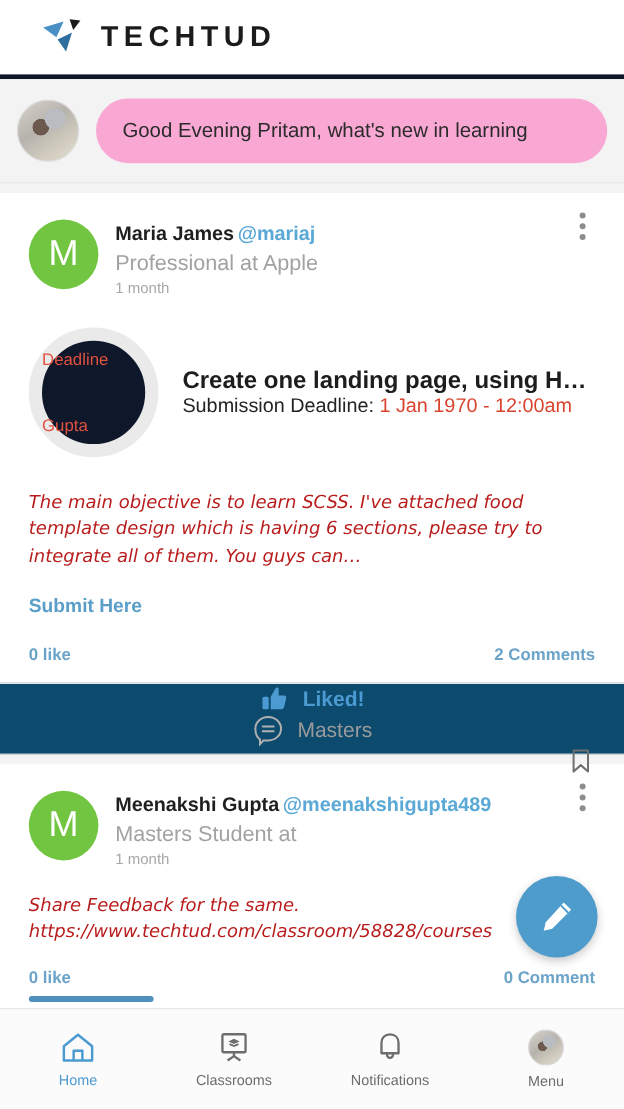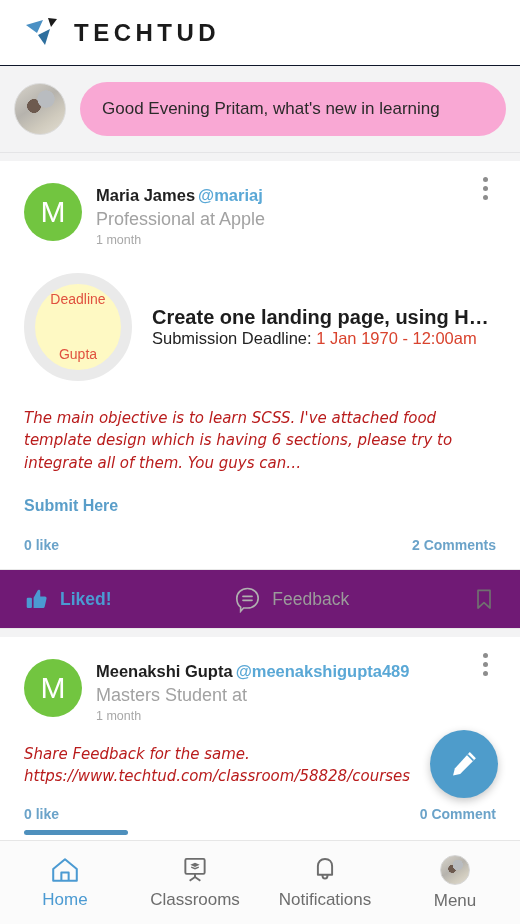--- a/index.html
+++ b/index.html
@@ -15,22 +15,22 @@
     background: #ffffff;
     overflow: hidden;
   }
 
   
   .topbar {
     height: 66px;
     background: #ffffff;
     display: flex;
     align-items: center;
-    padding-left: 24px;
-    border-bottom: 1px solid #0f172a;
+    padding-left: 34px;
+    border-bottom: 4px solid #0f172a;
   }
   .logo-wrap { display: flex; align-items: center; gap: 10px; }
   .logo-mark { width: 40px; height: 34px; display:block; }
   .logo-text {
     font-size: 24px;
     font-weight: bold;
     letter-spacing: 4.5px;
     color: #1b1b1b;
     font-family: "Liberation Sans", sans-serif;
   }
@@ -107,24 +107,24 @@
   .deadline-row {
     display: flex;
     align-items: center;
     gap: 20px;
     margin-top: 26px;
   }
   .deadline-ring {
     width: 108px; height: 108px;
     border-radius: 50%;
     border: 11px solid #eaeaea;
-    background: #fef9c3;
+    background: #0f172a;
     display: flex;
     flex-direction: column;
-    align-items: center;
+    align-items: flex-start;
     justify-content: center;
     flex: 0 0 108px;
     gap: 36px;
   }
   .deadline-ring span {
     font-size: 14px;
     color: #e0513f;
     line-height: 1.35;
     text-align: center;
   }
@@ -170,21 +170,22 @@
   }
 
   
   .actions {
     border-top: 1px solid #e8e8e8;
     border-bottom: 1px solid #e8e8e8;
     height: 60px;
     display: flex;
     align-items: center;
     padding: 0 24px;
-    background: #701a75;
+    background: #0c4a6e;
+    flex-direction: column;
   }
   .act { display: flex; align-items: center; gap: 11px; }
   .act-like { flex: 0 0 auto; }
   .act-comment { flex: 1; justify-content: center; }
   .act-save { flex: 0 0 auto; margin-left: auto; }
   .act-label { font-size: 17.5px; }
   .label-liked { color: #4b9ad2; font-weight: bold; }
   .label-comment { color: #9b9b9b; }
 
   
@@ -225,21 +226,21 @@
     z-index: 8;
   }
   .nav-item {
     flex: 1;
     display: flex;
     flex-direction: column;
     align-items: center;
     justify-content: center;
     gap: 6px;
   }
-  .nav-label { font-size: 17px; color: #6d6d6d; }
+  .nav-label { font-size: 12px; color: #6d6d6d; }
   .nav-item.active .nav-label { color: #4b9ad2; }
   .nav-avatar {
     width: 30px; height: 30px;
     border-radius: 50%;
     background:
       radial-gradient(circle at 60% 32%, #b9bcc0 0 20%, transparent 21%),
       radial-gradient(circle at 40% 46%, #6d5a4f 0 17%, transparent 18%),
       linear-gradient(145deg, #d8d4cb 0%, #b6b3ad 45%, #cfcabd 72%, #e3ded2 100%);
     border: 1px solid #d6d6d6;
   }
@@ -318,21 +319,21 @@
           <rect x="2.6" y="10.2" width="5" height="9.9" rx="1.2" fill="#4b9ad2"></rect>
         </svg>
         <span class="act-label label-liked">Liked!</span>
       </div>
       <div class="act act-comment">
         <svg width="27" height="27" viewBox="0 0 26 26">
           <path d="M13 2.4 C19 2.4 23.3 6.8 23.3 11.8 C23.3 16.8 19 21.2 13 21.2 L9.2 21.2 L6.4 24.3 L6.4 20.4 C3.9 18.6 2.7 15.5 2.7 11.8 C2.7 6.8 7 2.4 13 2.4 Z" fill="none" stroke="#b0b0b0" stroke-width="1.6"></path>
           <line x1="8.6" y1="10" x2="17.4" y2="10" stroke="#b0b0b0" stroke-width="1.6" stroke-linecap="round"></line>
           <line x1="8.6" y1="13.8" x2="17.4" y2="13.8" stroke="#b0b0b0" stroke-width="1.6" stroke-linecap="round"></line>
         </svg>
-        <span class="act-label label-comment">Feedback</span>
+        <span class="act-label label-comment">Masters</span>
       </div>
       <div class="act act-save">
         <svg width="24" height="24" viewBox="0 0 24 24">
           <path d="M6 3.4 L18 3.4 L18 21 L12 15.6 L6 21 Z" fill="none" stroke="#707070" stroke-width="1.7" stroke-linejoin="round"></path>
         </svg>
       </div>
     </div>
 
     <div class="divider-band"></div>
 

